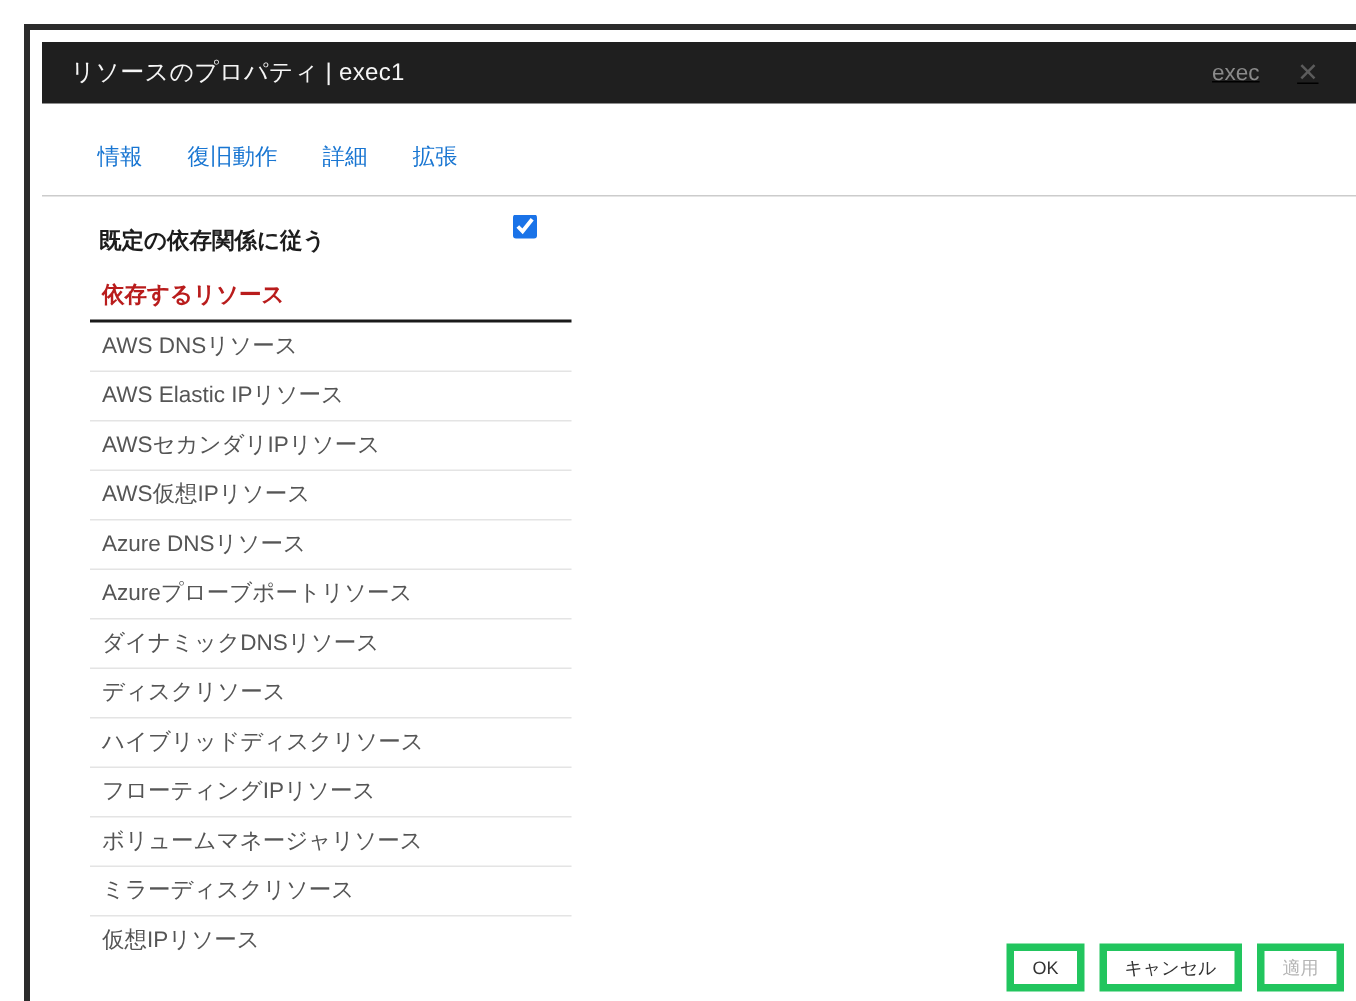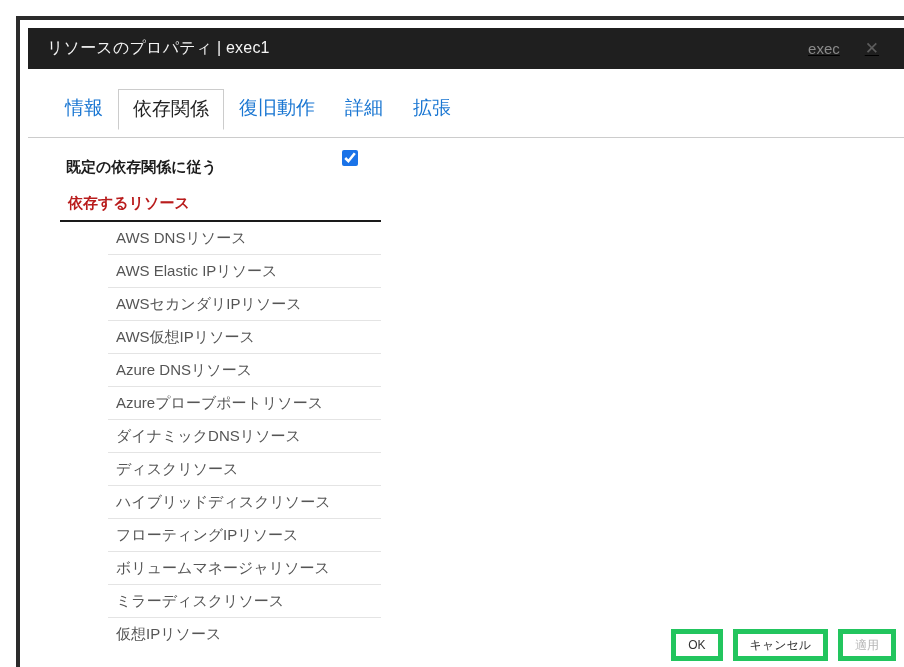--- a/index.html
+++ b/index.html
@@ -51,21 +51,21 @@
   }
   
   .tabbar {
     display: flex;
     align-items: flex-end;
     margin-top: 11px;
     padding-left: 22px;
     border-bottom: 1px solid #cccccc;
   }
   .tab {
-    font-size: 19px;
+    font-size: 15px;
     color: #1976d2;
     padding: 6px 14px 7px;
     cursor: pointer;
     white-space: nowrap;
     background: transparent;
     border: 1px solid transparent;
     margin-bottom: 0;
   }
   .tab.active {
     color: #222222;
@@ -106,21 +106,20 @@
     padding: 4px 8px 7px;
     border-bottom: 2px solid #1a1a1a;
   }
   .dep-table .row {
     font-size: 15px;
     color: #555555;
     padding: 7px 8px 7px;
     line-height: 18px;
     border-bottom: 1px solid #e4e4e4;
     white-space: nowrap;
-    margin-left: 48px;
   }
   .dep-table .row:last-child {
     border-bottom: none;
   }
   
   .footer {
     position: absolute;
     right: 12px;
     bottom: 10px;
     display: flex;
@@ -150,21 +149,20 @@
   <div class="titlebar">
     <span class="title">リソースのプロパティ | exec1</span>
     <span class="right-group">
       <span class="resource-type">exec</span>
       <span class="close">✕</span>
     </span>
   </div>
 
   <div class="tabbar">
     <div class="tab">情報</div>
-    <div class="tab active">依存関係</div>
     <div class="tab">復旧動作</div>
     <div class="tab">詳細</div>
     <div class="tab">拡張</div>
   </div>
 
   <div class="follow-row">
     <span class="label">既定の依存関係に従う</span>
     <input type="checkbox" checked="true" style="">
   </div>
 

